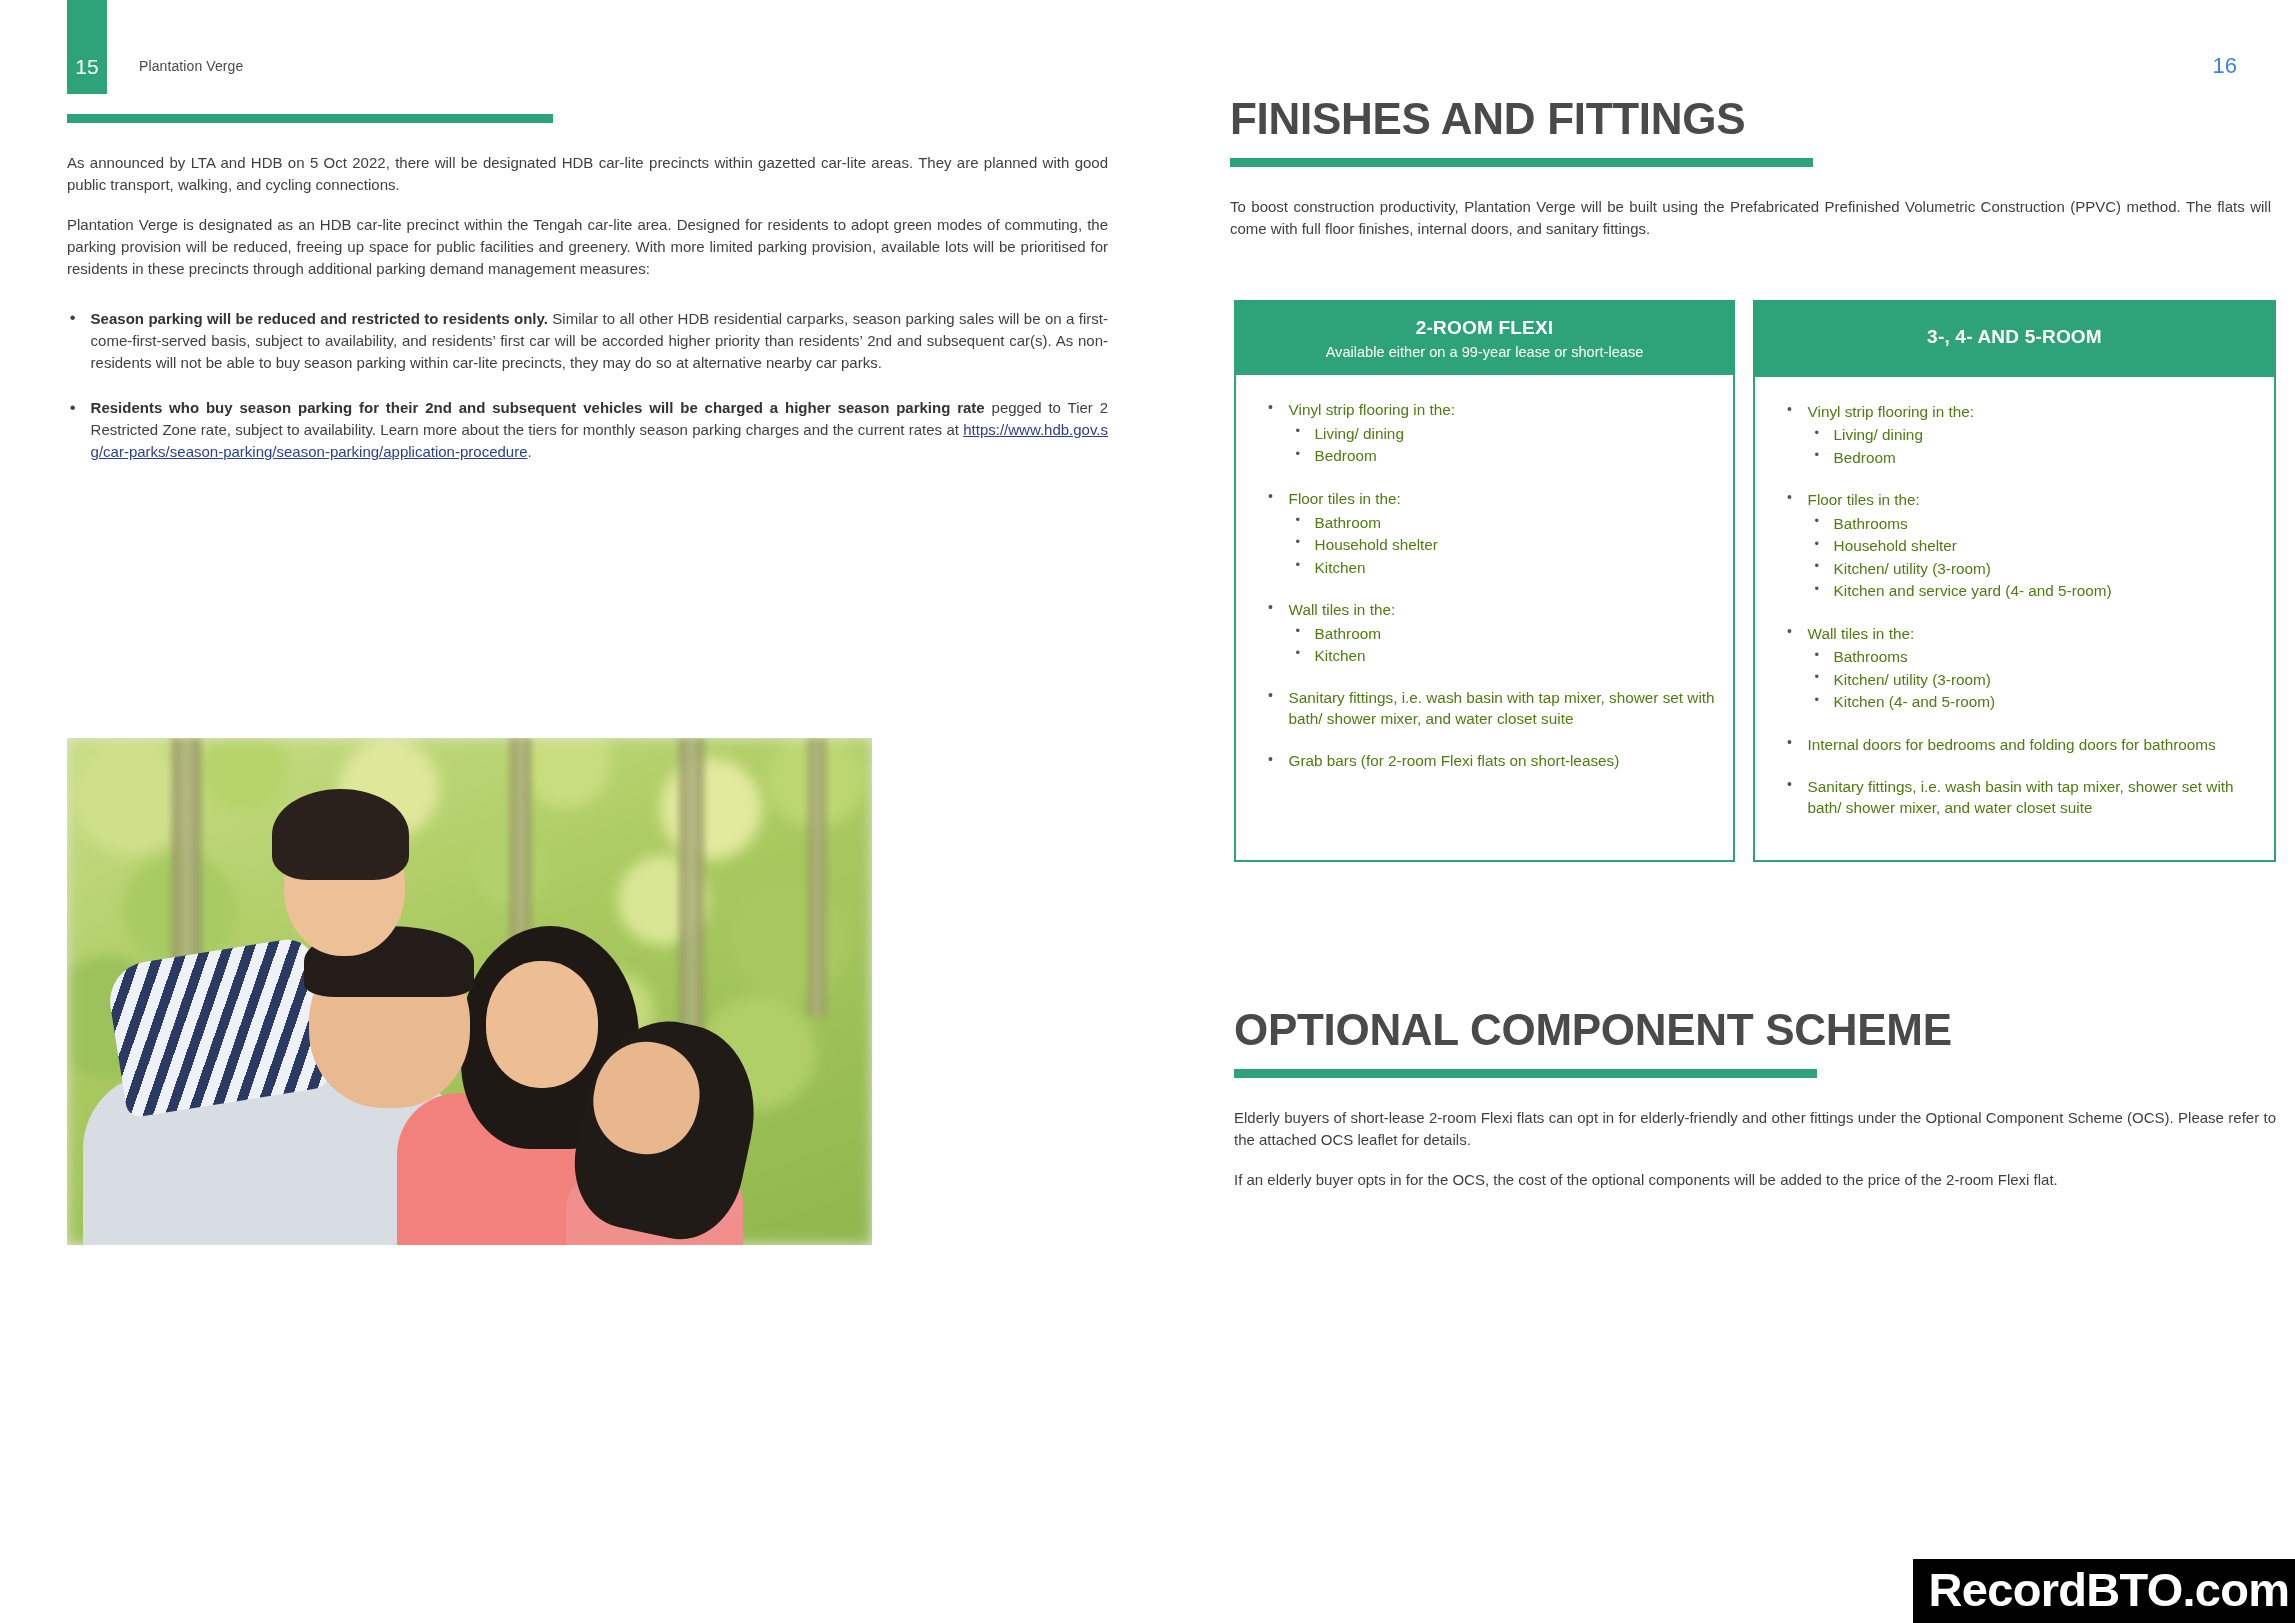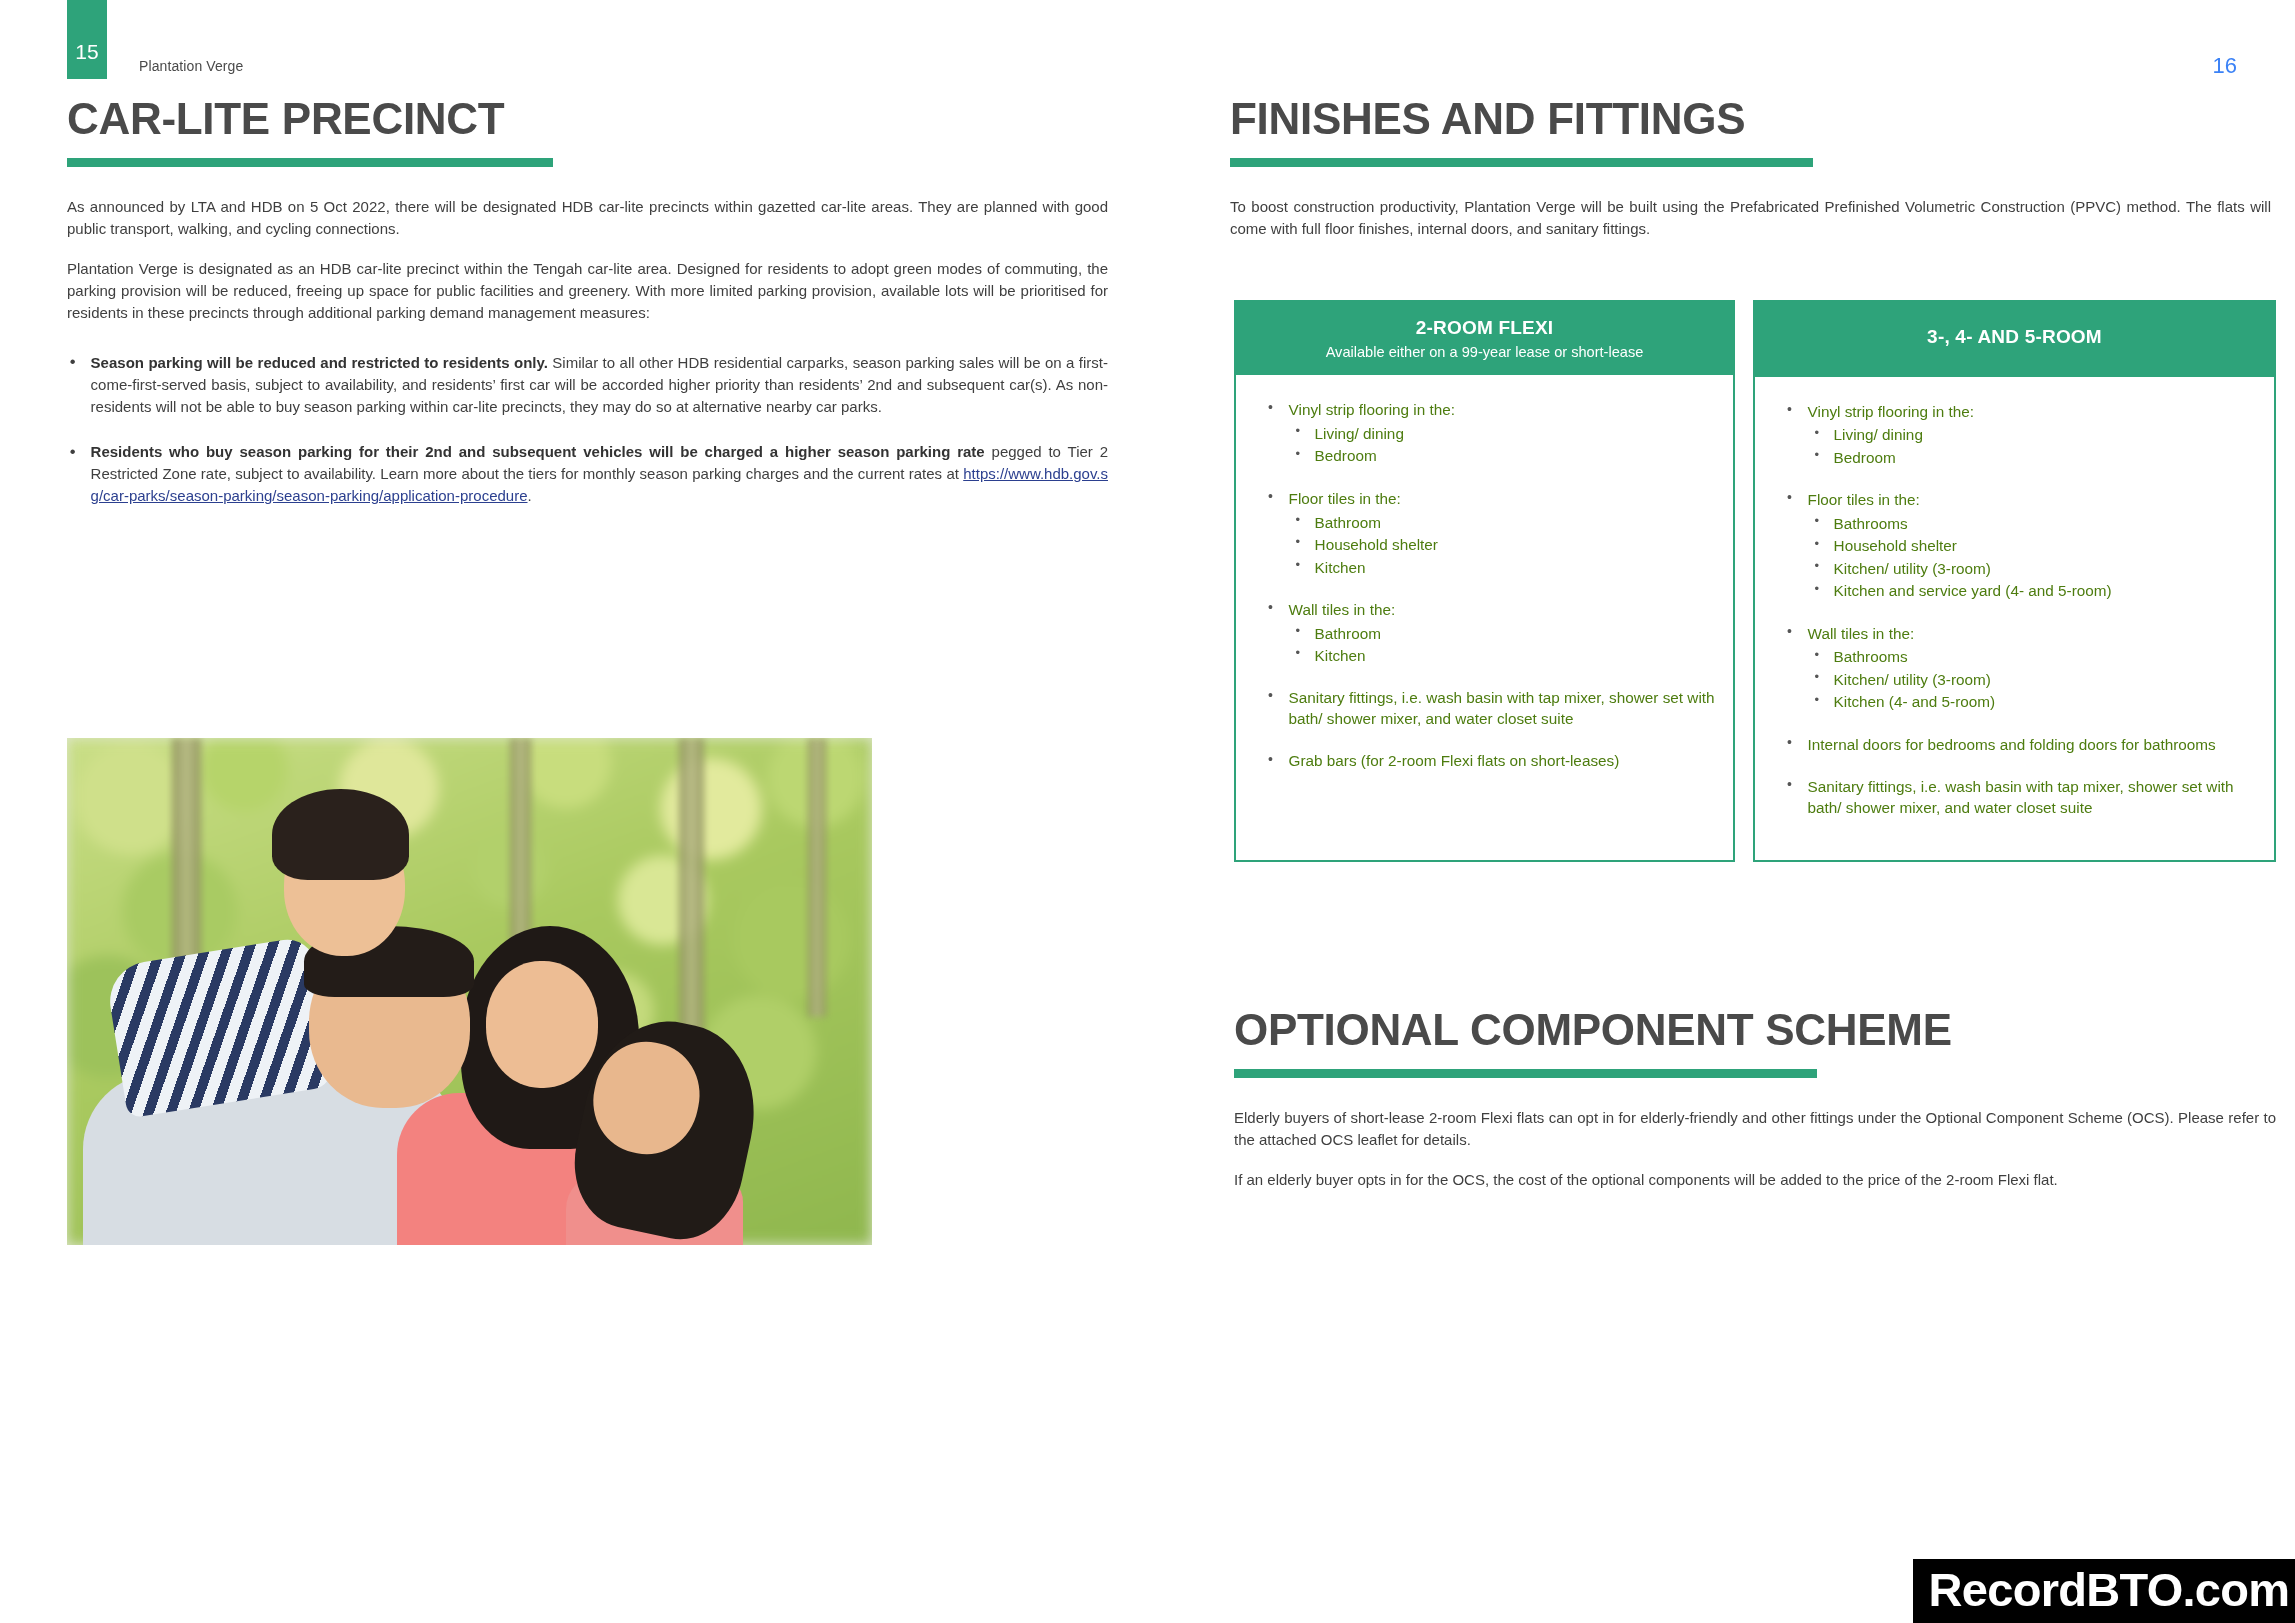--- a/index.html
+++ b/index.html
@@ -18,21 +18,21 @@
     height: 1623px;
     background: #ffffff;
   }
 
   
   .page-tab {
     position: absolute;
     left: 67px;
     top: 0;
     width: 40px;
-    height: 79px;
+    height: 94px;
     background: #2ea37a;
     color: #ffffff;
     display: flex;
     align-items: flex-end;
     justify-content: center;
     padding-bottom: 16.7px;
     font-size: 21px;
     font-weight: 400;
     line-height: 1;
   }
@@ -289,21 +289,20 @@
 
 <div class="page">
 
   <div class="page-tab">
     <span>15</span>
   </div>
   <div class="header-label">Plantation Verge</div>
   <div class="page-num-right">16</div>
 
   <div class="col col-left" style="top:97px;">
-    <h1 class="section-title">CAR-LITE PRECINCT</h1>
     <div class="title-rule rule-left"></div>
 
     <p class="body first">As announced by LTA and HDB on 5 Oct 2022, there will be designated HDB car-lite precincts within gazetted car-lite areas. They are planned with good public transport, walking, and cycling connections.</p>
     <p class="body">Plantation Verge is designated as an HDB car-lite precinct within the Tengah car-lite area. Designed for residents to adopt green modes of commuting, the parking provision will be reduced, freeing up space for public facilities and greenery. With more limited parking provision, available lots will be prioritised for residents in these precincts through additional parking demand management measures:</p>
 
     <ul class="measures">
       <li>
         <b>Season parking will be reduced and restricted to residents only.</b><span> Similar to all other HDB residential carparks, season parking sales will be on a first-come-first-served basis, subject to availability, and residents’ first car will be accorded higher priority than residents’ 2nd and subsequent car(s). As non-residents will not be able to buy season parking within car-lite precincts, they may do so at alternative nearby car parks.</span>
       </li>
       <li>

